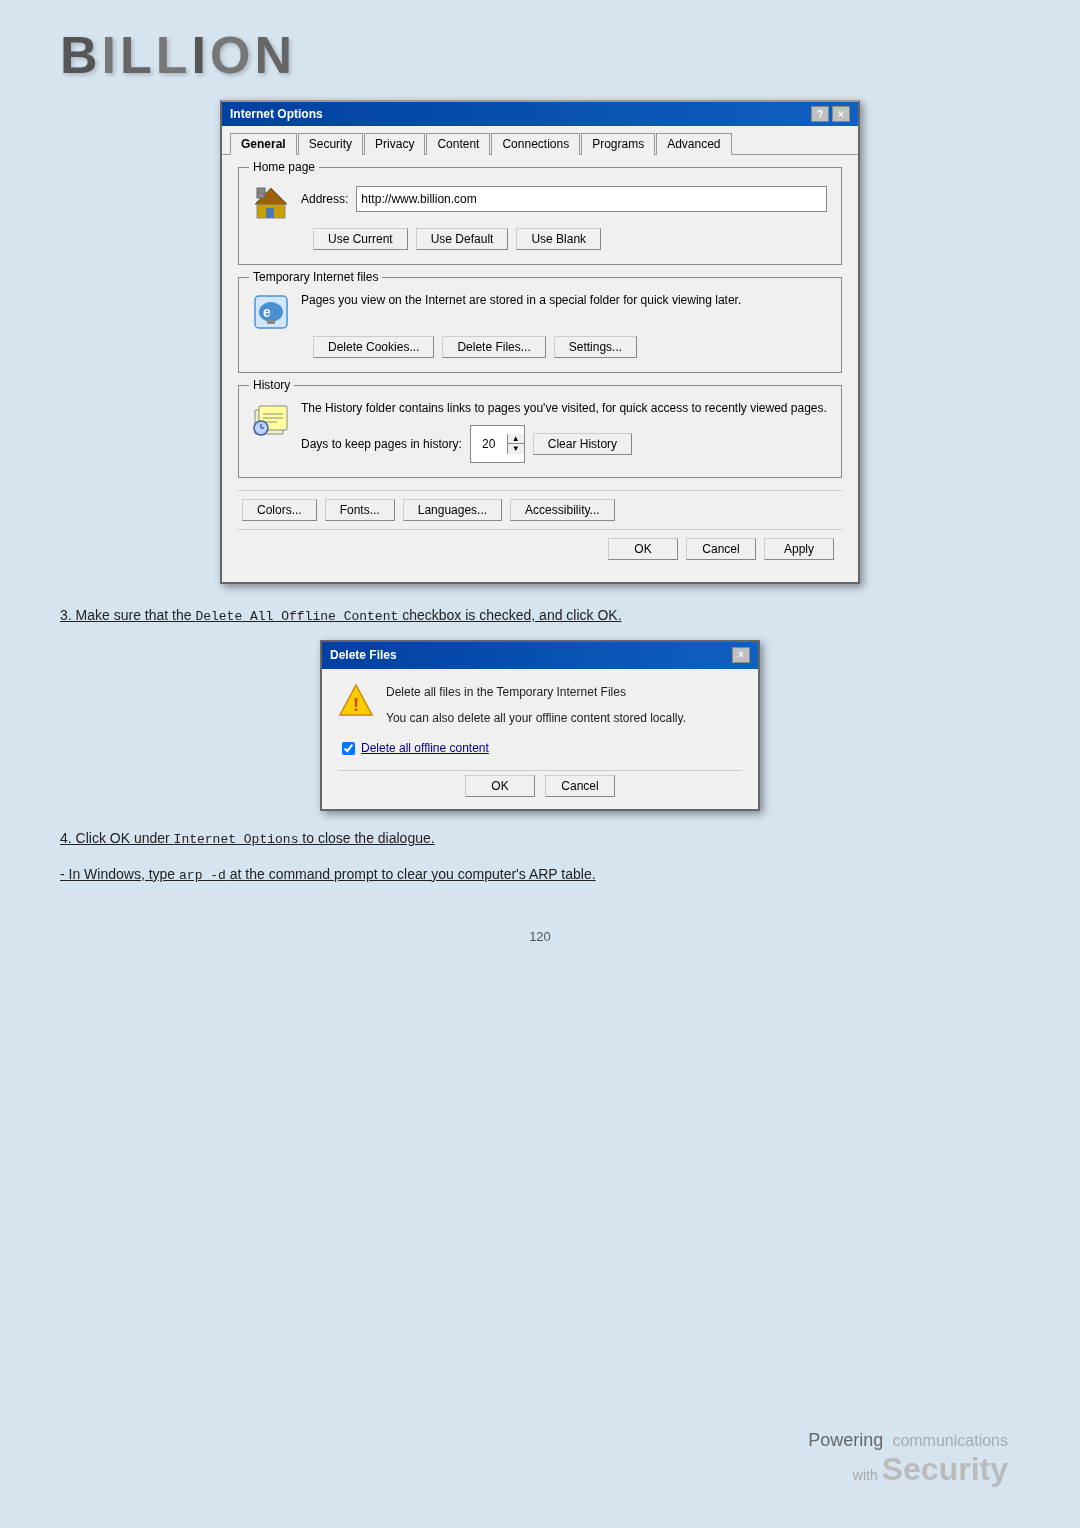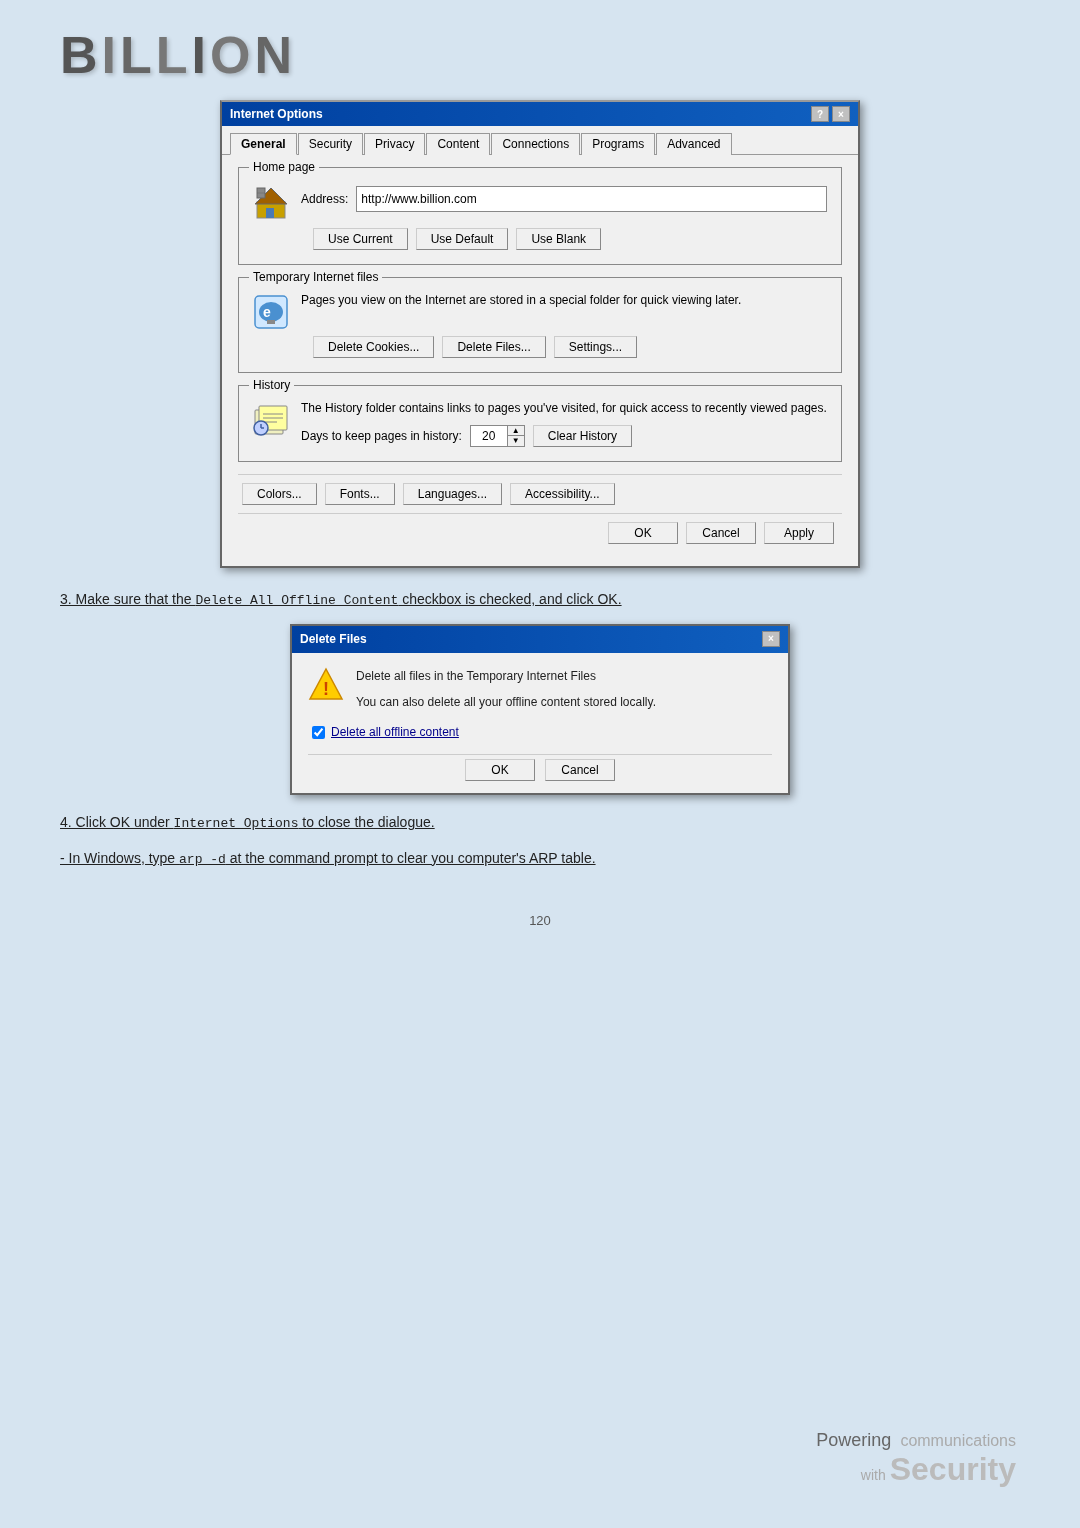--- a/index.html
+++ b/index.html
@@ -173,21 +173,21 @@
     }
     .history-label { font-size: 12px; }
     .spinner-container {
       display: flex;
       align-items: center;
       border: 1px solid #888;
       background: white;
     }
     .spinner-input {
       width: 36px;
-      height: 20px;
+      height: 36px;
       border: none;
       text-align: center;
       font-size: 12px;
       outline: none;
     }
     .spinner-arrows {
       display: flex;
       flex-direction: column;
       border-left: 1px solid #888;
     }
@@ -240,21 +240,21 @@
     }
     code, .mono {
       font-family: 'Courier New', monospace;
       font-size: 13px;
     }
 
     
     .delete-dialog {
       background: #f0f0f0;
       border: 2px solid #666;
-      width: 500px;
+      width: 440px;
       margin: 12px auto 16px auto;
       box-shadow: 3px 3px 8px rgba(0,0,0,0.4);
     }
     .delete-dialog .dialog-titlebar {
       background: linear-gradient(to right, #0040a0, #1060c0);
     }
     .delete-content {
       padding: 14px 16px 12px 16px;
     }
     .delete-inner {
@@ -466,21 +466,21 @@
   <p class="step-text">
     <span>4. Click OK under </span><code>Internet Options</code><span> to close the dialogue.</span>
   </p>
   <p class="step-text">
     <span>- In Windows, type </span><code>arp -d</code><span> at the command prompt to clear you computer's ARP table.</span>
   </p>
 
   <div class="page-number" style="margin-top:40px;">120</div>
 </div>
 
-<div style="position:absolute;bottom:40px;right:64px;text-align:right;">
+<div style="position:absolute;bottom:40px;right:72px;text-align:right;">
   <div style="font-size:18px;color:#888;">
     <span style="font-weight:normal;color:#666;">Powering</span>
     <span style="color:#aaa;font-size:16px;margin-left:4px;">communications</span>
   </div>
   <div style="font-size:14px;color:#aaa;">
     <span style="margin-right:4px;">with</span><span style="font-size:32px;font-weight:bold;color:#bbb;">Security</span>
   </div>
 </div>
 
 </body></html>

